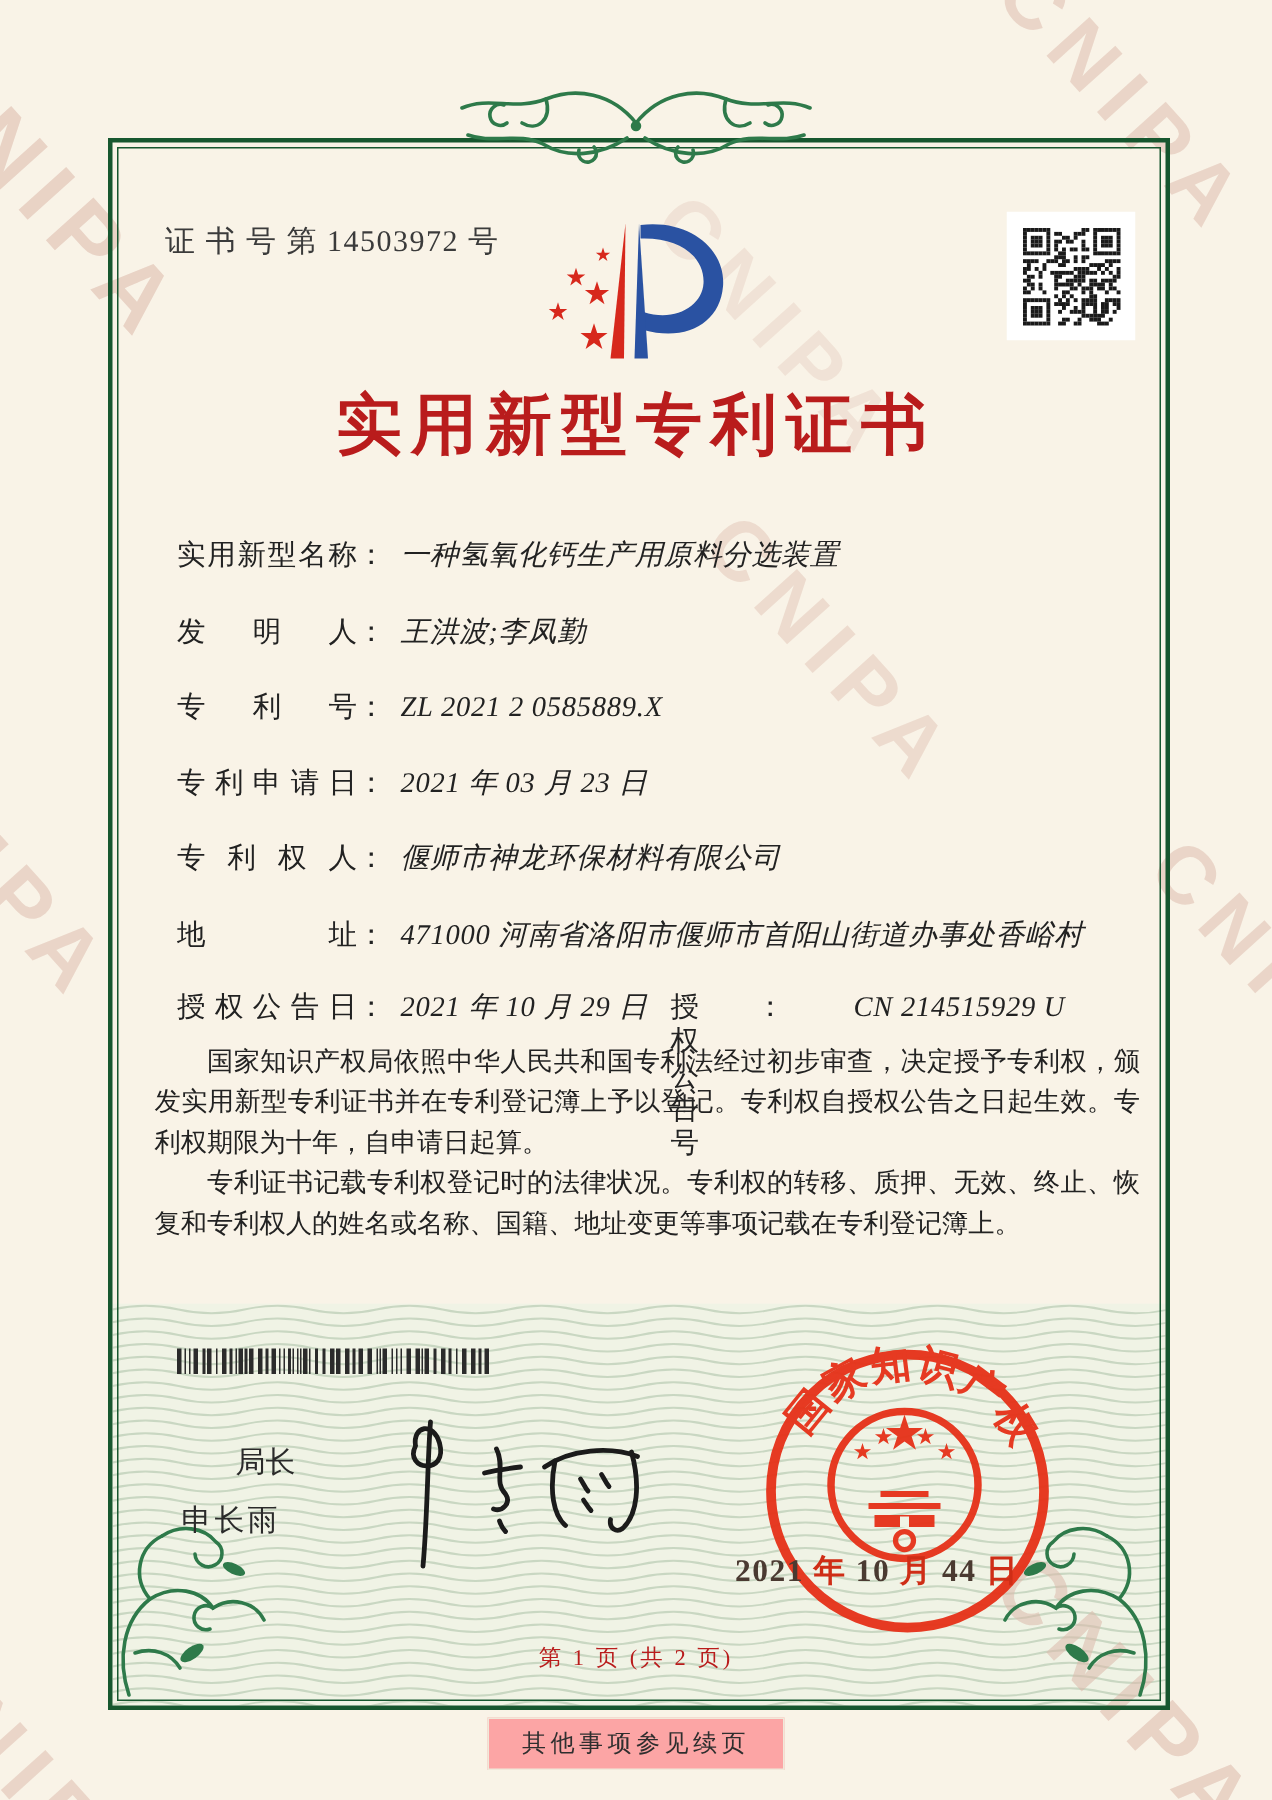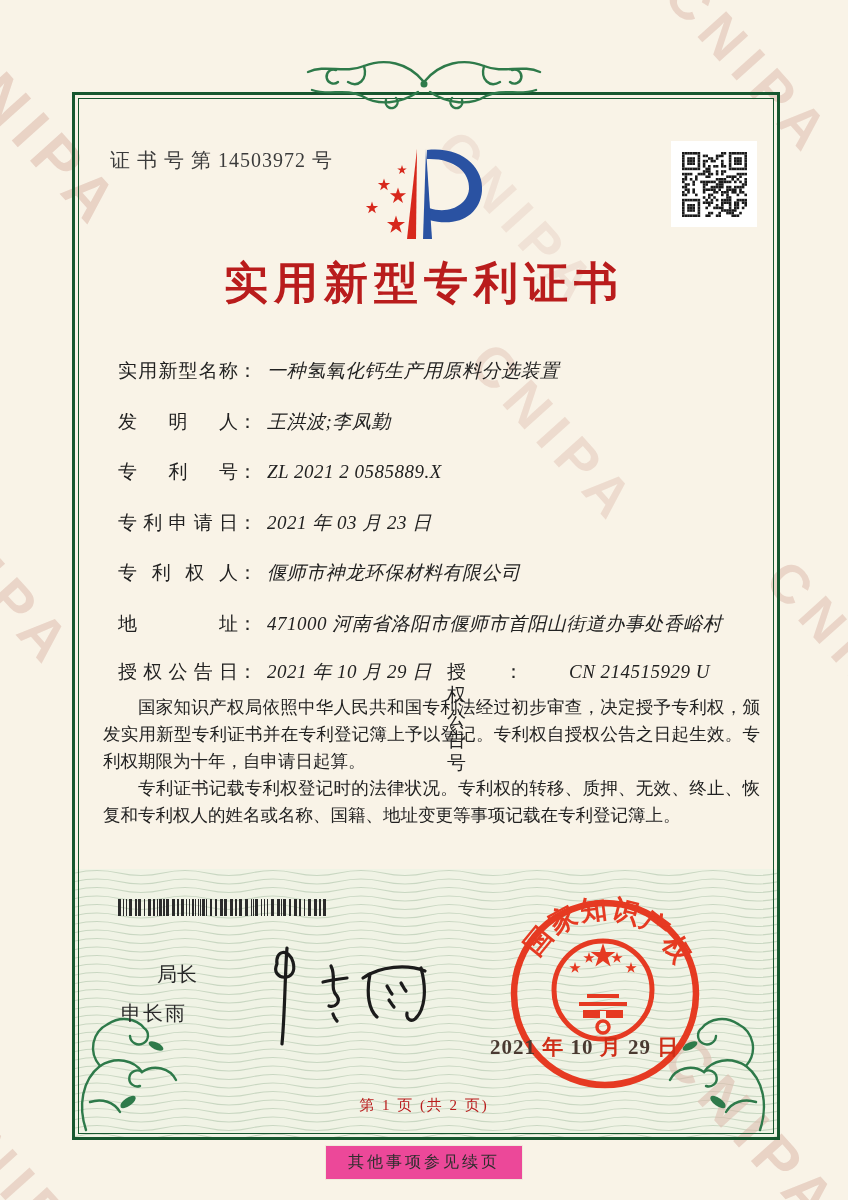--- a/index.html
+++ b/index.html
@@ -42,21 +42,21 @@
   .sig-hand{position:absolute;left:225px;top:938px;z-index:7;}
   
   .seal{position:absolute;left:505px;top:894px;z-index:8;opacity:.95;}
   .seal-date{position:absolute;left:490px;top:1033px;width:195px;font-size:21px;font-weight:700;
              letter-spacing:1px;white-space:nowrap;z-index:9;}
   .seal-date .d{color:#4a3a31;}
   .seal-date .u{color:#cf2d16;}
   
   .page-number{position:absolute;left:0;top:1096px;width:100%;text-align:center;font-size:15px;
                letter-spacing:2px;color:#b91c1c;z-index:6;}
-  .continuation{position:absolute;left:50%;top:1145px;transform:translateX(-50%);background:#ec4899;
+  .continuation{position:absolute;left:50%;top:1145px;transform:translateX(-50%);background:#fca5a5;
                 padding:6px 22px;font-size:16px;letter-spacing:3px;color:#2e2e2e;z-index:6;
                 border:1px solid #f0e9da;}
   
   .orn{position:absolute;z-index:5;pointer-events:none;}
   .orn-top{left:300px;top:52px;}
   .orn-bl{left:76px;top:1006px;}
   .orn-br{left:662px;top:1006px;transform:scaleX(-1);}
   
   .wm{position:absolute;font-family:"Liberation Sans","DejaVu Sans",sans-serif;font-weight:700;
       letter-spacing:10px;color:#dcb9ab;transform-origin:left top;z-index:2;pointer-events:none;
@@ -668,20 +668,20 @@
       <rect x="78" y="116" width="40" height="8"></rect>
       <rect x="95" y="117" width="6" height="7" fill="#f0f3e5"></rect>
       <circle cx="98" cy="133" r="6" fill="none" stroke="#e63118" stroke-width="3.5"></circle>
     </g>
   </svg>
   <div class="seal-date">
     <span class="d">2021</span>
     <span class="u">年</span>
     <span class="d">10</span>
     <span class="u">月</span>
-    <span class="d">29</span>
+    <span class="d">44</span>
     <span class="u">日</span>
   </div>
 
   <div class="page-number">第 1 页 (共 2 页)</div>
   <div class="continuation">其他事项参见续页</div>
 
 </div>
 
 </body></html>

